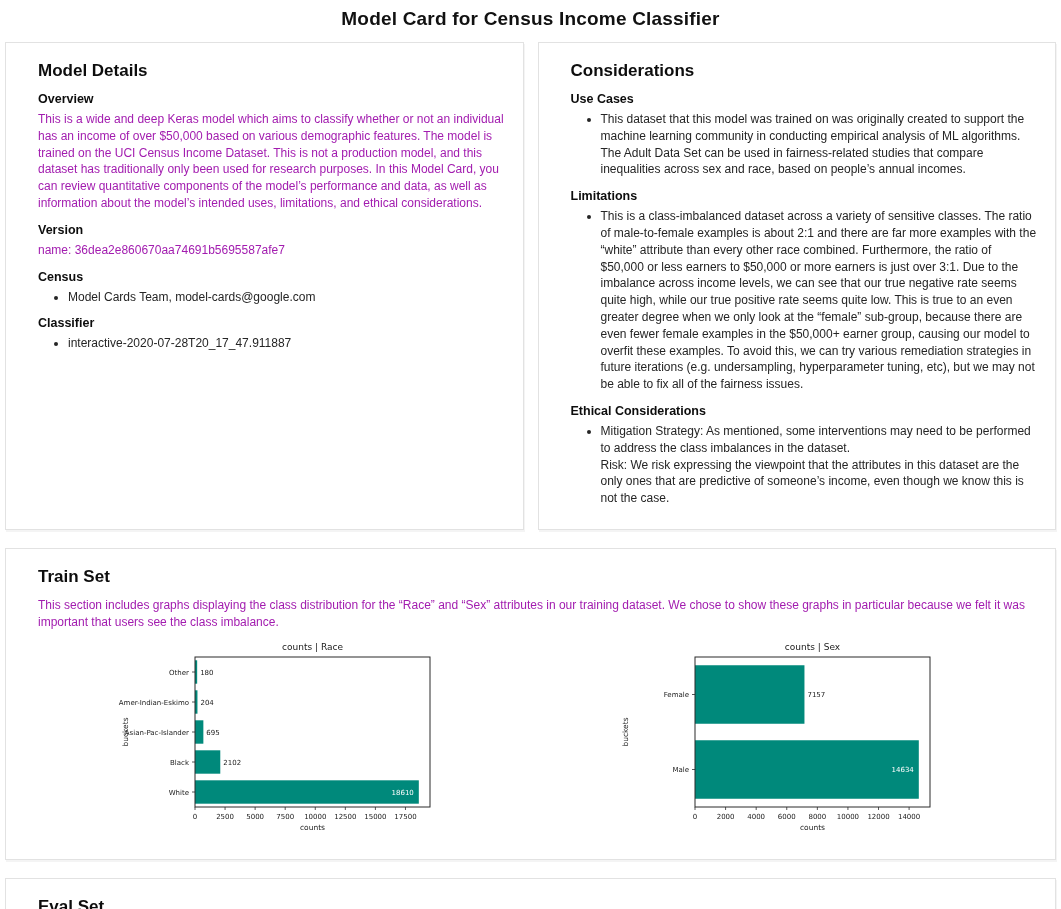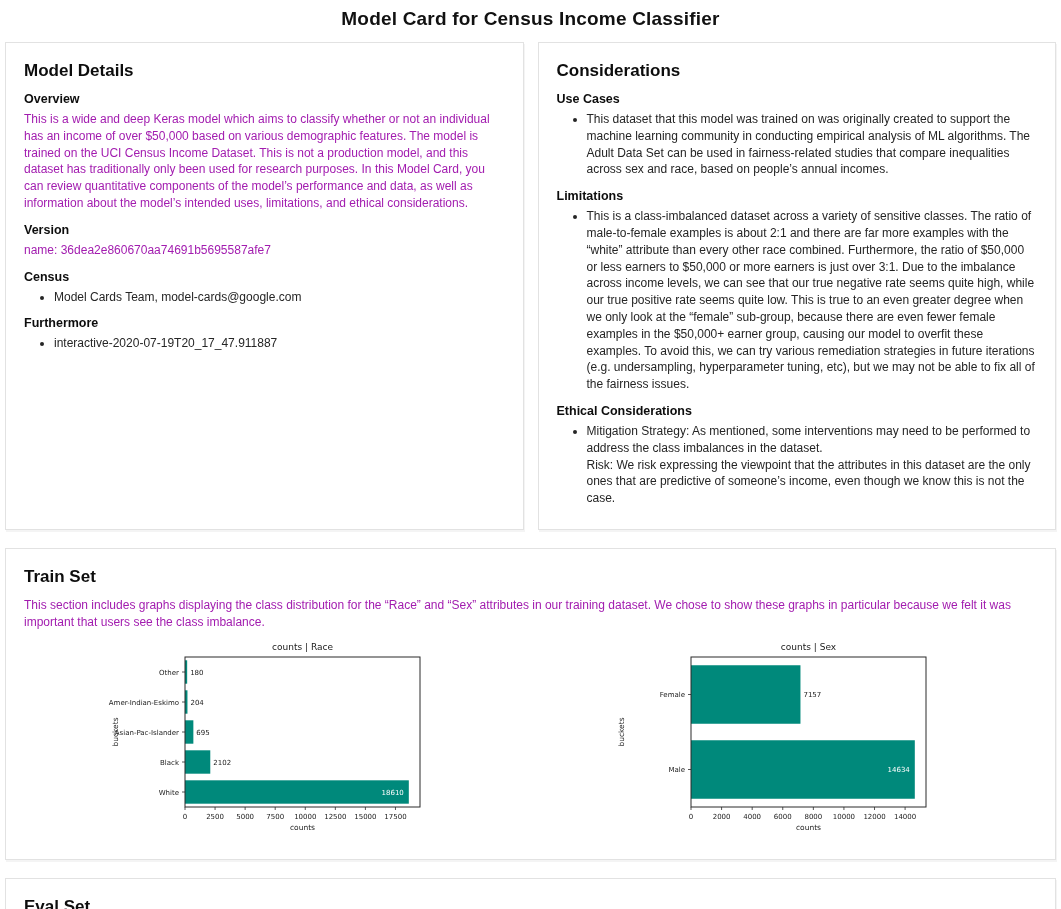--- a/index.html
+++ b/index.html
@@ -20,21 +20,21 @@
   }
   .cards-row {
     display: flex;
     gap: 14px;
     align-items: stretch;
   }
   .card {
     background: #fff;
     border: 1px solid #e2e2e2;
     box-shadow: 1px 2px 0 rgba(0,0,0,0.045);
-    padding: 16px 18px 18px 18px;
+    padding: 16px 18px 18px 32px;
   }
   .cards-row .card { flex: 1 1 0; }
   .card.wide { margin-top: 18px; }
   h2.card-title {
     font-size: 17px;
     font-weight: 700;
     color: #0d0d0d;
     margin: 2px 0 10px 0;
   }
   h3.sub-heading {
@@ -86,23 +86,23 @@
     <p class="body-text">This is a wide and deep Keras model which aims to classify whether or not an individual has an income of over $50,000 based on various demographic features. The model is trained on the UCI Census Income Dataset. This is not a production model, and this dataset has traditionally only been used for research purposes. In this Model Card, you can review quantitative components of the model’s performance and data, as well as information about the model’s intended uses, limitations, and ethical considerations.</p>
 
     <h3 class="sub-heading">Version</h3>
     <p class="body-text">name: 36dea2e860670aa74691b5695587afe7</p>
 
     <h3 class="sub-heading">Census</h3>
     <ul class="bullet-list">
       <li>Model Cards Team, model-cards@google.com</li>
     </ul>
 
-    <h3 class="sub-heading">Furthermore</h3>
-    <ul class="bullet-list">
-      <li>interactive-2020-07-19T20_17_47.911887</li>
+    <h3 class="sub-heading">Classifier</h3>
+    <ul class="bullet-list">
+      <li>interactive-2020-07-28T20_17_47.911887</li>
     </ul>
   </section>
 
   <section class="card">
     <h2 class="card-title">Considerations</h2>
 
     <h3 class="sub-heading">Use Cases</h3>
     <ul class="bullet-list">
       <li>This dataset that this model was trained on was originally created to support the machine learning community in conducting empirical analysis of ML algorithms. The Adult Data Set can be used in fairness-related studies that compare inequalities across sex and race, based on people’s annual incomes.</li>
     </ul>

